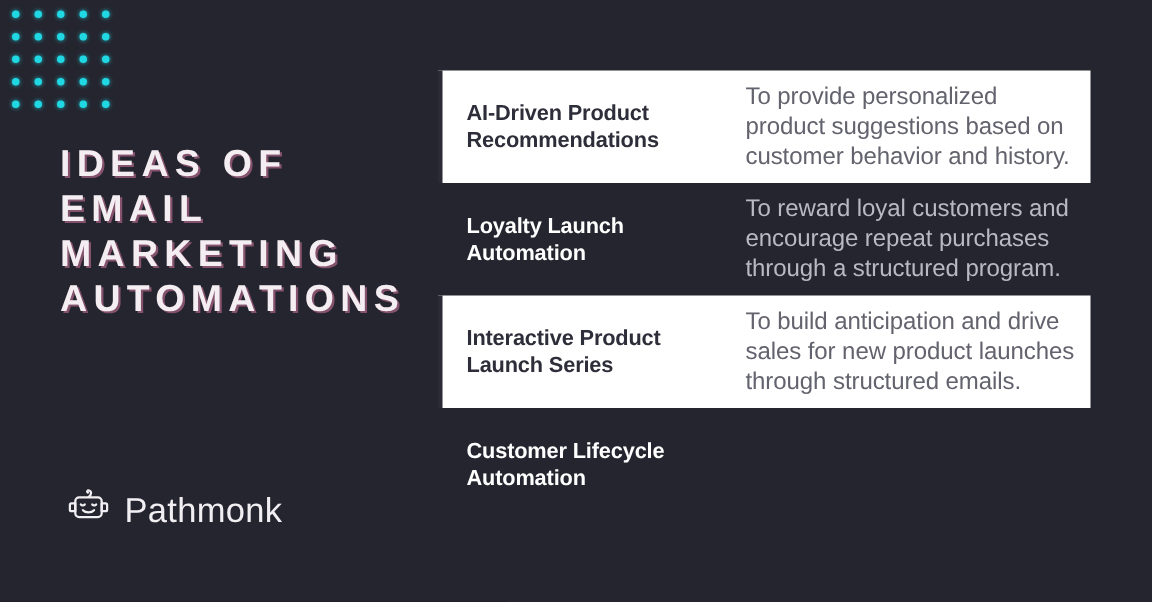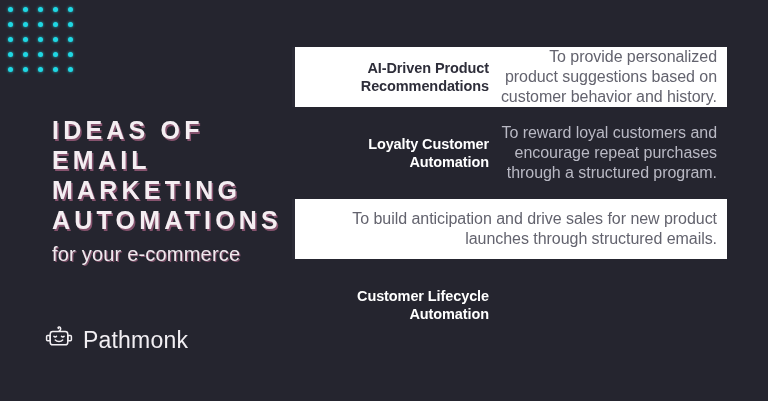--- a/index.html
+++ b/index.html
@@ -29,24 +29,23 @@
     width: 5px;
     height: 5px;
     border-radius: 50%;
     background: #1fd8e4;
     box-shadow: 0 0 3px rgba(31, 216, 228, .85);
   }
 
   
   #hero {
     position: absolute;
-    left: 52px;
+    left: 40px;
     top: 94px;
     width: 240px;
-    margin-top: 21px;
   }
   #hero-title {
     margin: 0;
     color: #f4eef2;
     font-size: 25px;
     line-height: 30px;
     font-weight: 700;
     letter-spacing: 4.2px;
     text-transform: uppercase;
     text-shadow: 1.5px 1.5px 0 rgba(214, 120, 160, .55);
@@ -84,24 +83,23 @@
     position: absolute;
     left: 292px;
     top: 47px;
     width: 435px;
   }
   .card {
     position: relative;
     display: flex;
     align-items: center;
     box-sizing: border-box;
-    height: 60px;
+    height: 75px;
     padding: 0 10px 0 16px;
-    margin-bottom: 16px;
-    text-align: right;
+    margin-bottom: 0;
   }
   .card.light {
     background: #ffffff;
     border-left: 3px solid #2b2b36;
   }
   .card.dark {
     background: transparent;
     border-left: 3px solid transparent;
   }
   .card-title {
@@ -156,21 +154,20 @@
       <span class="dot" style="background: rgb(31, 216, 228);"></span>
       <span class="dot" style="background: rgb(31, 216, 228);"></span>
       <span class="dot" style="background: rgb(31, 216, 228);"></span>
     </div>
 
   <div id="hero">
     <h1 id="hero-title">IDEAS OF
 EMAIL
 MARKETING
 AUTOMATIONS</h1>
-    <p id="hero-subtitle">for your e-commerce</p>
   </div>
 
   <div id="brand">
     <span>
       <svg width="30" height="30" viewBox="0 0 30 30" aria-hidden="true">
         <g fill="none" stroke="#f2eff3" stroke-width="1.5" stroke-linecap="round" stroke-linejoin="round">
           <path d="M15.2 8.2 C17.3 6.6 17.0 4.4 15.4 4.0 C14.2 3.7 13.6 5.0 14.6 5.4"></path>
           <rect x="6.2" y="8.6" width="17.6" height="13.2" rx="2.6"></rect>
           <path d="M3.6 12.6 h2.6 v5.2 h-2.6 a1 1 0 0 1 -1 -1 v-3.2 a1 1 0 0 1 1 -1 z"></path>
           <path d="M26.4 12.6 h-2.6 v5.2 h2.6 a1 1 0 0 0 1 -1 v-3.2 a1 1 0 0 0 -1 -1 z"></path>
@@ -183,25 +180,27 @@
     <span id="brand-name">Pathmonk</span>
   </div>
 
   <div id="cards">
       <div class="card light">
         <div class="card-title">AI-Driven Product
 Recommendations</div>
         <div class="card-desc">To provide personalized product suggestions based on customer behavior and history.</div>
       </div>
       <div class="card dark">
-        <div class="card-title">Loyalty Customer
+        <div class="card-title">Loyalty Launch
 Automation</div>
         <div class="card-desc">To reward loyal customers and encourage repeat purchases through a structured program.</div>
       </div>
       <div class="card light">
+        <div class="card-title">Interactive Product
+Launch Series</div>
         <div class="card-desc">To build anticipation and drive sales for new product launches through structured emails.</div>
       </div>
       <div class="card dark">
         <div class="card-title">Customer Lifecycle
 Automation</div>
       </div>
     </div>
 
 </div>
 

